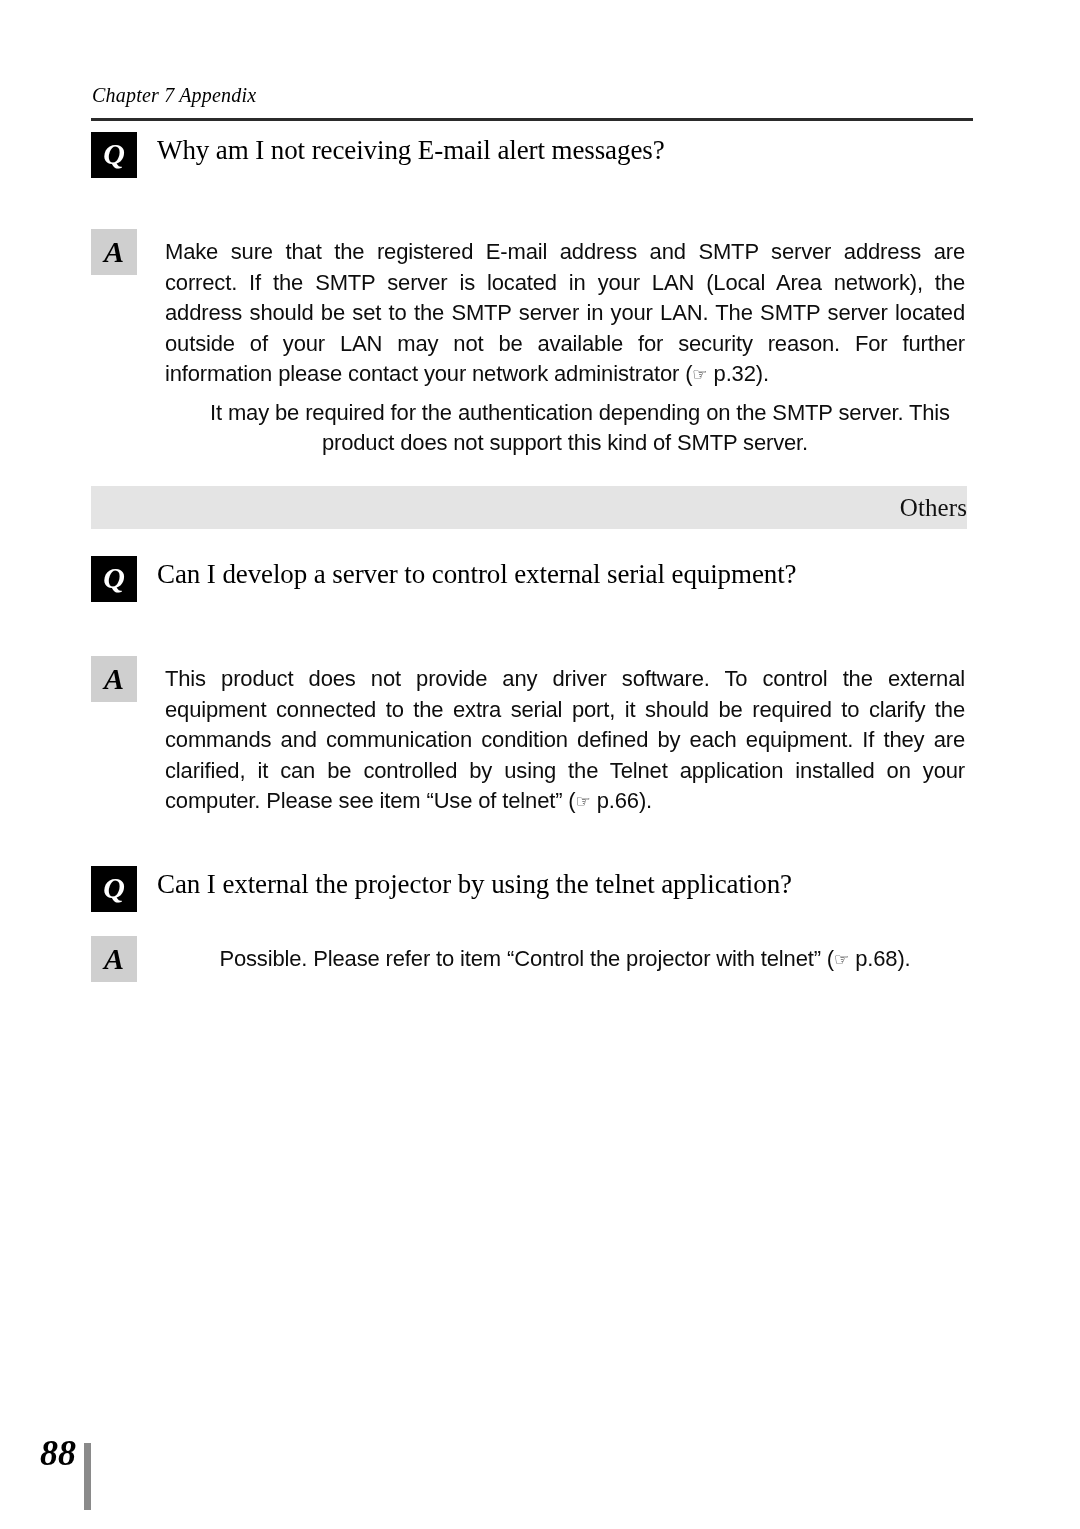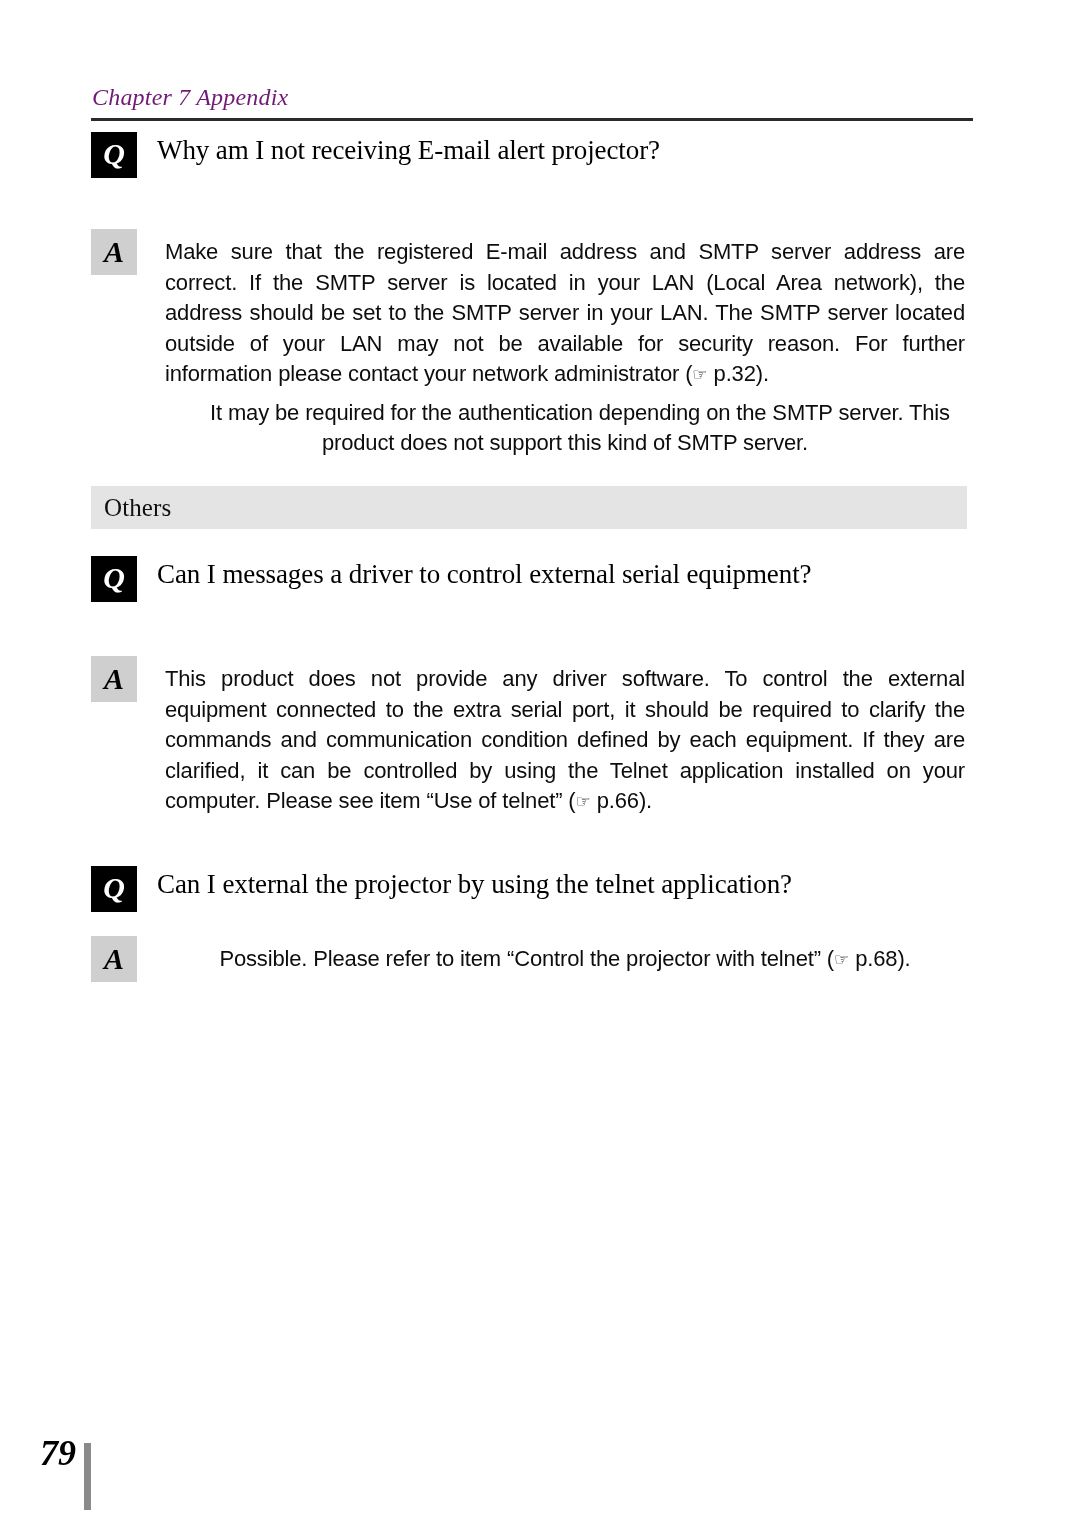--- a/index.html
+++ b/index.html
@@ -22,23 +22,23 @@
     inset: 0;
   }
 
   
   .chapter-header {
     position: absolute;
     left: 92px;
     top: 84px;
     font-family: "Liberation Serif", serif;
     font-style: italic;
-    font-size: 24px;
+    font-size: 20px;
     letter-spacing: 0.2px;
-    color: #701a75;
+    color: #000000;
     white-space: nowrap;
   }
   .header-rule {
     position: absolute;
     left: 91px;
     top: 118px;
     width: 882px;
     height: 3px;
     background: #2b2b2b;
   }
@@ -114,20 +114,21 @@
 
   
   .section-band {
     position: absolute;
     left: 91px;
     width: 876px;
     height: 43px;
     background: #e4e4e4;
     display: flex;
     align-items: center;
+    justify-content: flex-end;
   }
   .section-band .label {
     padding-left: 13px;
     font-family: "Liberation Serif", serif;
     font-size: 25px;
     color: #111111;
     letter-spacing: 0.1px;
   }
 
   
@@ -163,38 +164,38 @@
 </head>
 <body>
 
 <div class="page">
 
   <div class="chapter-header">Chapter 7 Appendix</div>
   <div class="header-rule"></div>
 
   <div id="qa-1" class="qa-block">
     <div class="badge q">Q</div>
-    <div class="q-text">Why am I not receiving E-mail alert projector?</div>
+    <div class="q-text">Why am I not receiving E-mail alert messages?</div>
   </div>
 
   <div class="qa-block qa-answer-offset-1">
     <div class="badge a">A</div>
     <div class="a-text">
       <p>Make sure that the registered E-mail address and SMTP server address are correct. If the SMTP server is located in your LAN (Local Area network), the address should be set to the SMTP server in your LAN. The SMTP server located outside of your LAN may not be available for security reason. For further information please contact your network administrator (<span class="hand">☞</span> p.32).</p>
       <p class="indented last-line">It may be required for the authentication depending on the SMTP server. This product does not support this kind of SMTP server.</p>
     </div>
   </div>
 
   <div id="others-band" class="section-band">
     <span class="label">Others</span>
   </div>
 
   <div id="qa-2" class="qa-block">
     <div class="badge q">Q</div>
-    <div class="q-text">Can I messages a driver to control external serial equipment?</div>
+    <div class="q-text">Can I develop a server to control external serial equipment?</div>
   </div>
 
   <div class="qa-block qa-answer-offset-2">
     <div class="badge a">A</div>
     <div class="a-text">
       <p>This product does not provide any driver software. To control the external equipment connected to the extra serial port, it should be required to clarify the commands and communication condition defined by each equipment. If they are clarified, it can be controlled by using the Telnet application installed on your computer. Please see item “Use of telnet” (<span class="hand">☞</span> p.66).</p>
     </div>
   </div>
 
   <div id="qa-3" class="qa-block">
@@ -202,16 +203,16 @@
     <div class="q-text">Can I external the projector by using the telnet application?</div>
   </div>
 
   <div class="qa-block qa-answer-offset-3">
     <div class="badge a">A</div>
     <div class="a-text">
       <p class="single">Possible. Please refer to item “Control the projector with telnet” (<span class="hand">☞</span> p.68).</p>
     </div>
   </div>
 
-  <div class="page-number">79</div>
+  <div class="page-number">88</div>
   <div class="footer-bar"></div>
 
 </div>
 
 </body></html>

